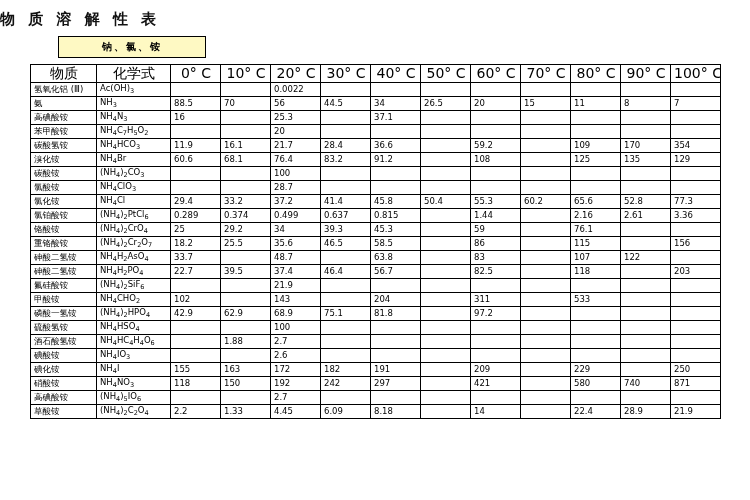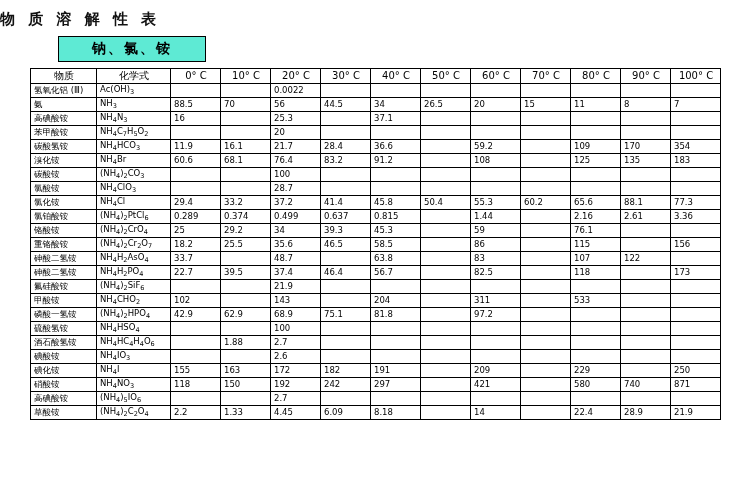--- a/index.html
+++ b/index.html
@@ -27,27 +27,27 @@
     font-weight: bold;
     letter-spacing: 4px;
     margin-top: 10px;
     margin-bottom: 7px;
     color: #111;
   }
   .subtitle-box {
     margin-left: 58px;
     width: 148px;
     border: 1px solid #000;
-    font-size: 14px;
+    font-size: 10px;
     font-weight: bold;
     text-align: center;
     padding: 3px 0 3px 0;
     letter-spacing: 2px;
     box-sizing: border-box;
-    background: #5eead4;
+    background: #fef9c3;
   }
   table.solub {
     border-collapse: collapse;
     margin-left: 30px;
     margin-top: 6px;
     width: 690px;
     table-layout: fixed;
     background: #fff;
   }
   table.solub td, table.solub th {
@@ -58,21 +58,21 @@
     height: 14px;
     box-sizing: border-box;
     overflow: hidden;
     white-space: nowrap;
     font-weight: normal;
     text-align: left;
     vertical-align: middle;
   }
   table.solub thead td {
     text-align: center;
-    font-size: 10px;
+    font-size: 14px;
     height: 15px;
   }
   table.solub thead td.h-name,
   table.solub thead td.h-formula {
     text-align: center;
   }
   td.c-name {
     font-size: 8.5px;
     letter-spacing: 0px;
   }
@@ -216,21 +216,21 @@
           <td class="val">60.6</td>
           <td class="val">68.1</td>
           <td class="val">76.4</td>
           <td class="val">83.2</td>
           <td class="val">91.2</td>
           <td class="val"></td>
           <td class="val">108</td>
           <td class="val"></td>
           <td class="val">125</td>
           <td class="val">135</td>
-          <td class="val">183</td>
+          <td class="val">129</td>
         </tr>
         <tr>
           <td class="c-name">碳酸铵</td>
           <td class="c-formula">(NH<span class="sub">4</span>)<span class="sub">2</span>CO<span class="sub">3</span></td>
           <td class="val"></td>
           <td class="val"></td>
           <td class="val">100</td>
           <td class="val"></td>
           <td class="val"></td>
           <td class="val"></td>
@@ -260,21 +260,21 @@
           <td class="c-formula">NH<span class="sub">4</span>Cl</td>
           <td class="val">29.4</td>
           <td class="val">33.2</td>
           <td class="val">37.2</td>
           <td class="val">41.4</td>
           <td class="val">45.8</td>
           <td class="val">50.4</td>
           <td class="val">55.3</td>
           <td class="val">60.2</td>
           <td class="val">65.6</td>
-          <td class="val">88.1</td>
+          <td class="val">52.8</td>
           <td class="val">77.3</td>
         </tr>
         <tr>
           <td class="c-name">氯铂酸铵</td>
           <td class="c-formula">(NH<span class="sub">4</span>)<span class="sub">2</span>PtCl<span class="sub">6</span></td>
           <td class="val">0.289</td>
           <td class="val">0.374</td>
           <td class="val">0.499</td>
           <td class="val">0.637</td>
           <td class="val">0.815</td>
@@ -336,21 +336,21 @@
           <td class="val">22.7</td>
           <td class="val">39.5</td>
           <td class="val">37.4</td>
           <td class="val">46.4</td>
           <td class="val">56.7</td>
           <td class="val"></td>
           <td class="val">82.5</td>
           <td class="val"></td>
           <td class="val">118</td>
           <td class="val"></td>
-          <td class="val">173</td>
+          <td class="val">203</td>
         </tr>
         <tr>
           <td class="c-name">氟硅酸铵</td>
           <td class="c-formula">(NH<span class="sub">4</span>)<span class="sub">2</span>SiF<span class="sub">6</span></td>
           <td class="val"></td>
           <td class="val"></td>
           <td class="val">21.9</td>
           <td class="val"></td>
           <td class="val"></td>
           <td class="val"></td>

